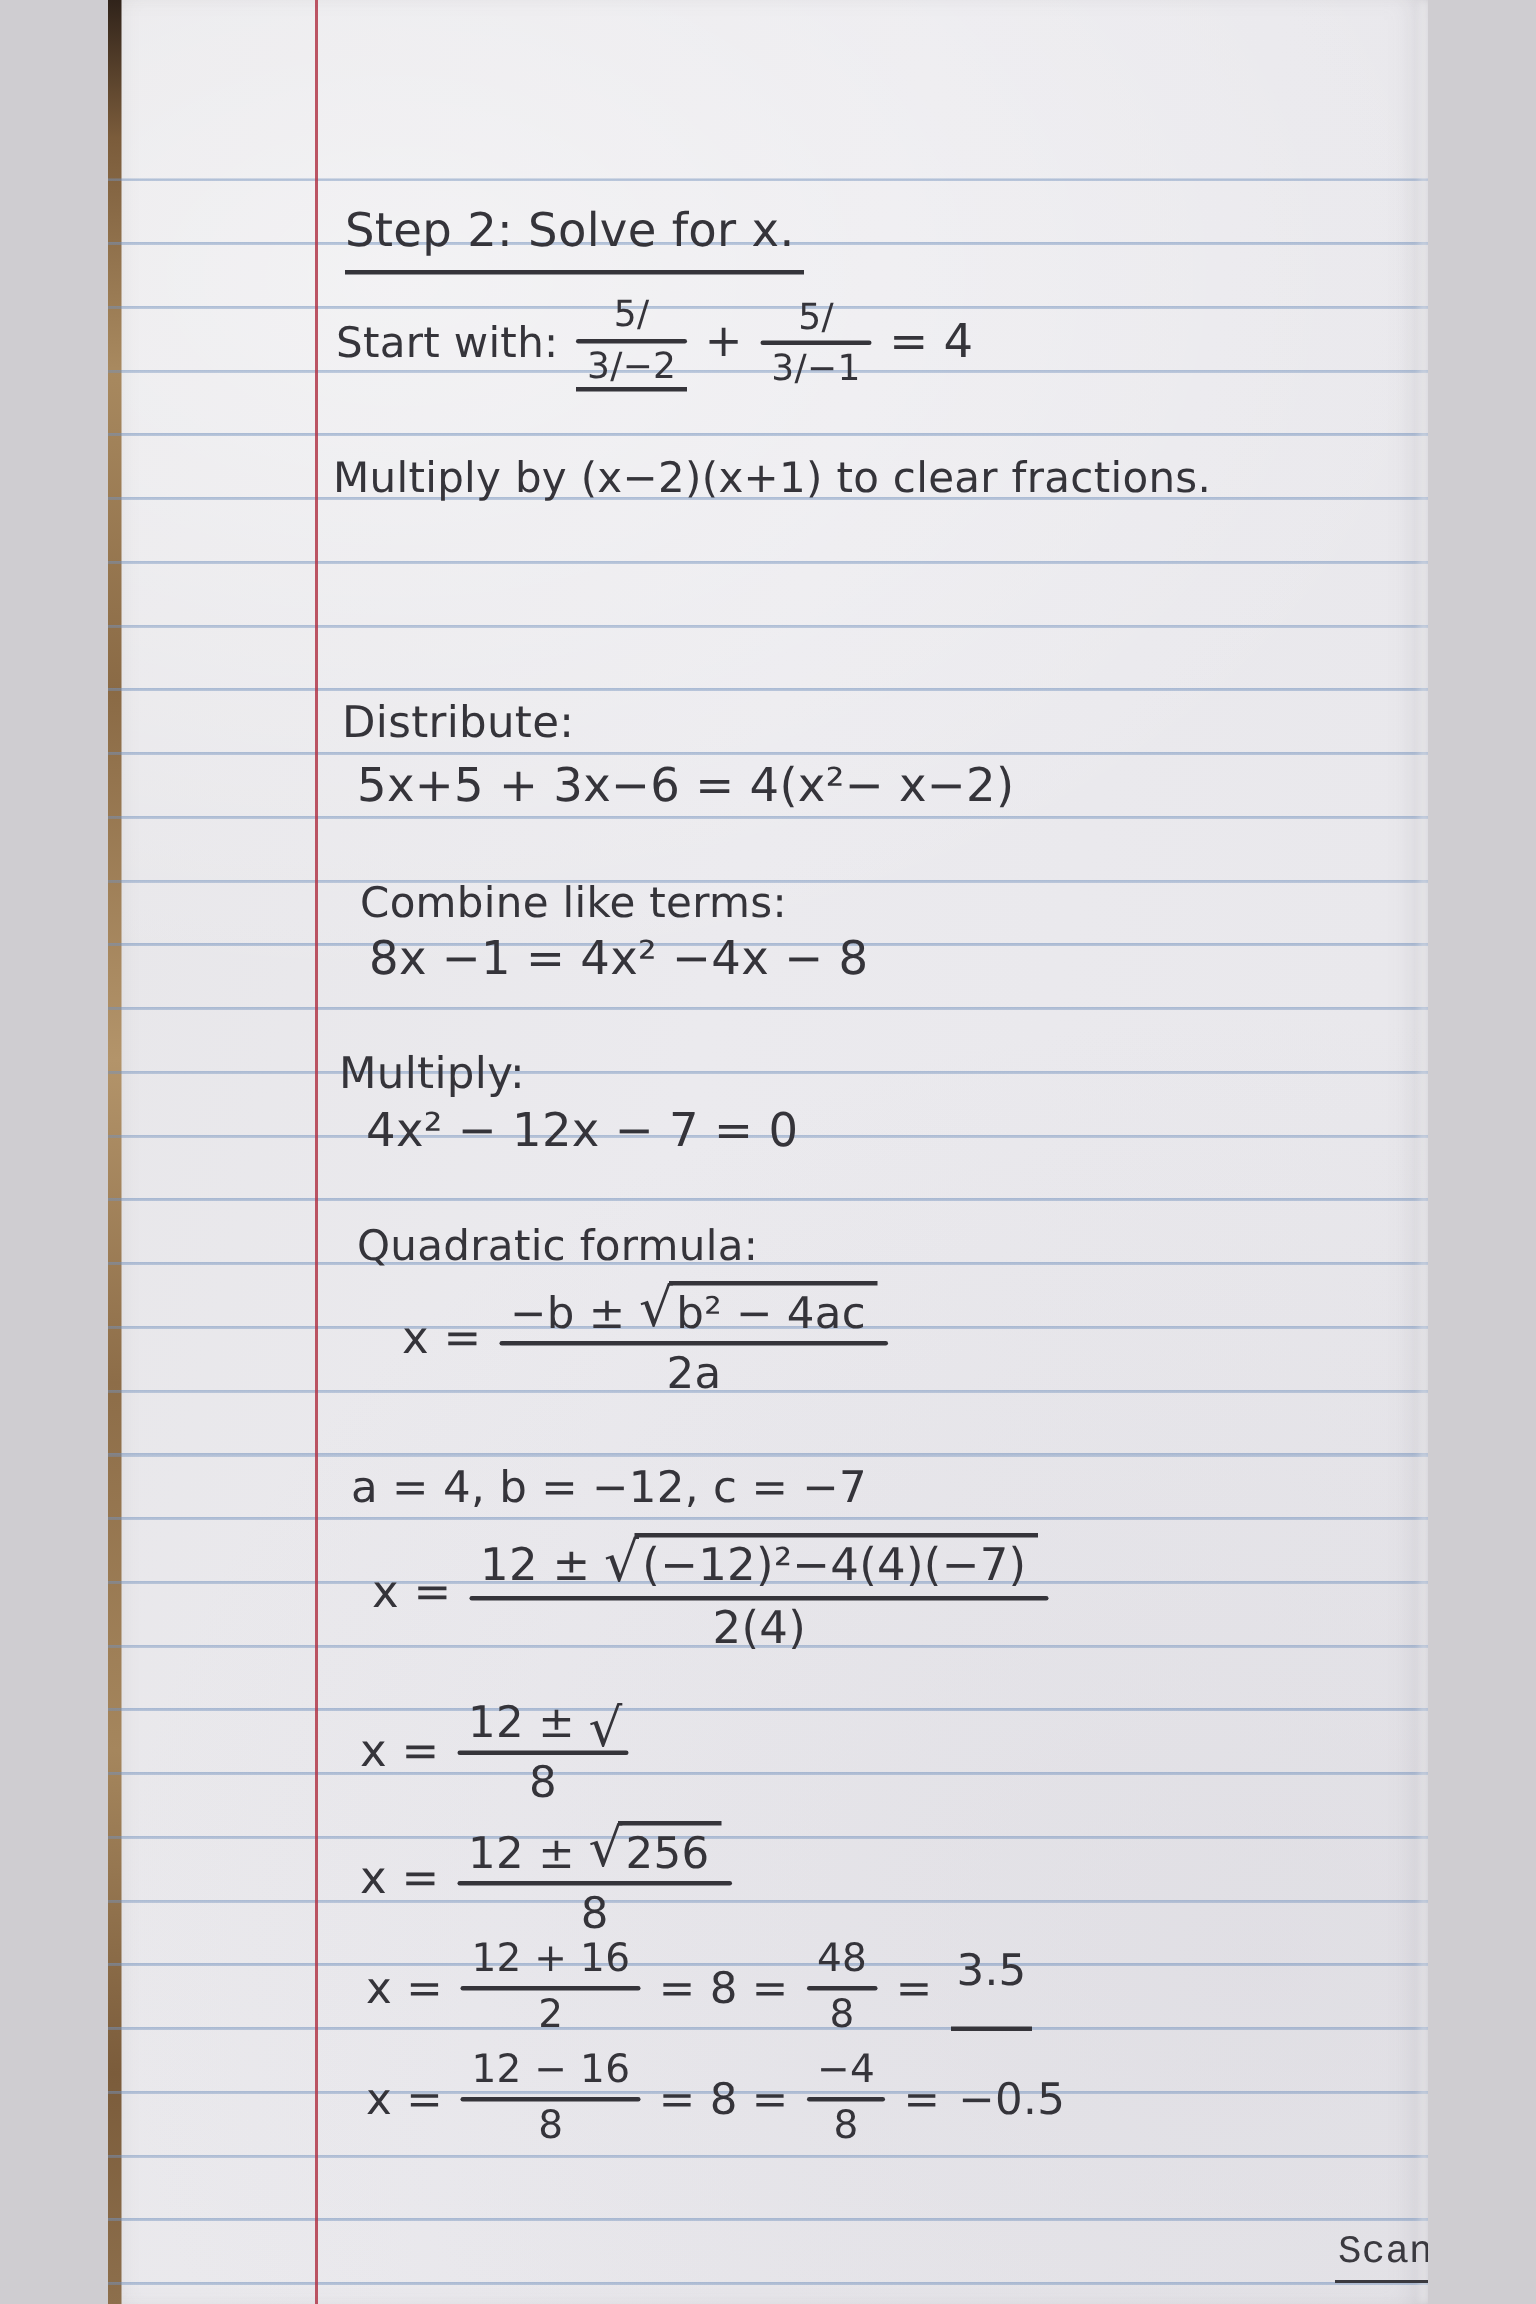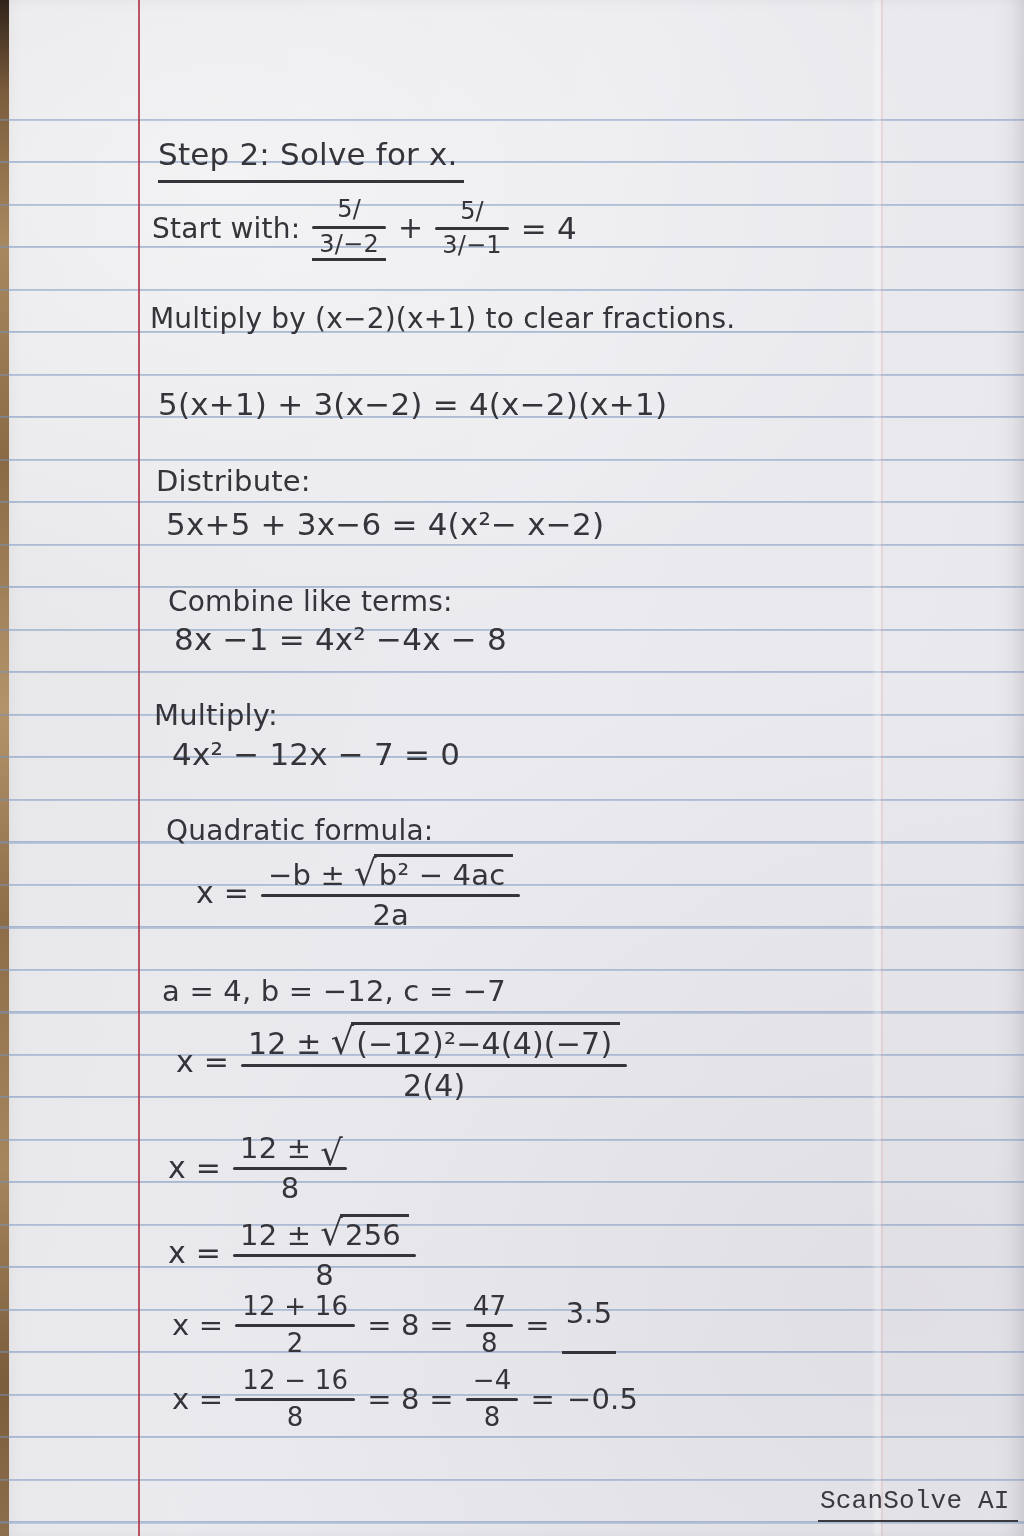--- a/index.html
+++ b/index.html
@@ -1,18 +1,18 @@
 <!DOCTYPE html>
 <html><head>
 <meta charset="utf-8">
 <style>
   html,body { margin:0; padding:0; background:#cfcdd1; }
   .page {
     position:relative;
-    width:1024px; height:1536px;
+    width:880px; height:1536px;
     margin:0 auto;
     overflow:hidden;
     font-family:"DejaVu Sans", sans-serif;
     color:#35343a;
     background:
       radial-gradient(1200px 800px at 22% 12%, rgba(255,255,255,0.45), rgba(255,255,255,0) 60%),
       radial-gradient(1100px 900px at 88% 85%, rgba(208,206,214,0.35), rgba(208,206,214,0) 70%),
       linear-gradient(103deg, #e7e6e9 0%, #ebeaee 45%, #e8e7eb 100%);
     box-shadow: inset -16px 0 24px -16px rgba(110,105,118,0.35),
                 inset 16px 0 20px -16px rgba(120,105,90,0.25);
@@ -100,21 +100,20 @@
     <span class="frac f24">
       <span class="num">5/</span>
       <span class="bar"></span>
       <span class="den">3/−1</span>
     </span>
     <span class="math31">= 4</span>
   </div>
 
   <div class="hw label28" style="top:302px; left:150px;">Multiply by (x−2)(x+1) to clear fractions.</div>
 
-  <div class="hw math31" style="top:386px; left:158px;">5(x+1) + 3(x−2) = 4(x−2)(x+1)</div>
 
   <div class="hw label29" style="top:464px; left:156px;">Distribute:</div>
   <div class="hw math31" style="top:506px; left:166px;">5x+5 + 3x−6 = 4(x²− x−2)</div>
 
   <div class="hw label28" style="top:585px; left:168px;">Combine like terms:</div>
   <div class="hw math31" style="top:621px; left:174px;">8x −1 = 4x² −4x − 8</div>
 
   <div class="hw label29" style="top:698px; left:154px;">Multiply:</div>
   <div class="hw math31" style="top:736px; left:172px;">4x² − 12x − 7 = 0</div>
 
@@ -183,21 +182,21 @@
 
   <div class="hw row f29" style="top:1292px; left:172px;">
     <span>x =</span>
     <span class="frac f27">
       <span class="num">12 + 16</span>
       <span class="bar"></span>
       <span class="den">2</span>
     </span>
     <span>= 8 =</span>
     <span class="frac f27">
-      <span class="num">47</span>
+      <span class="num">48</span>
       <span class="bar"></span>
       <span class="den">8</span>
     </span>
     <span>=</span>
     <span class="underline-result">3.5</span>
   </div>
 
   <div class="hw row f29" style="top:1366px; left:172px;">
     <span>x =</span>
     <span class="frac f27">

